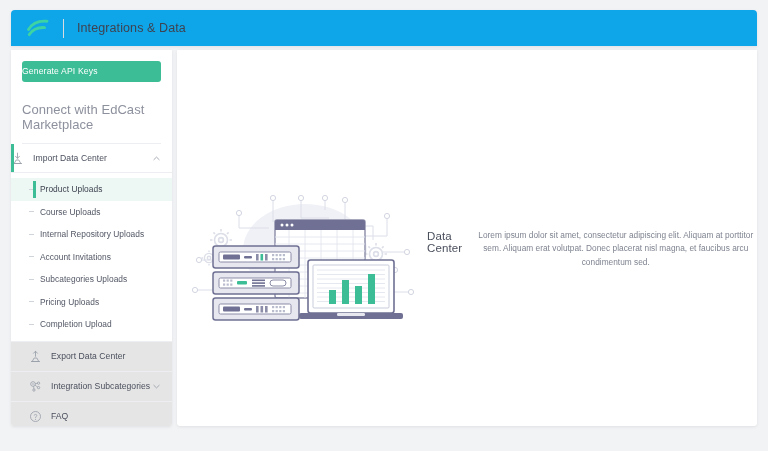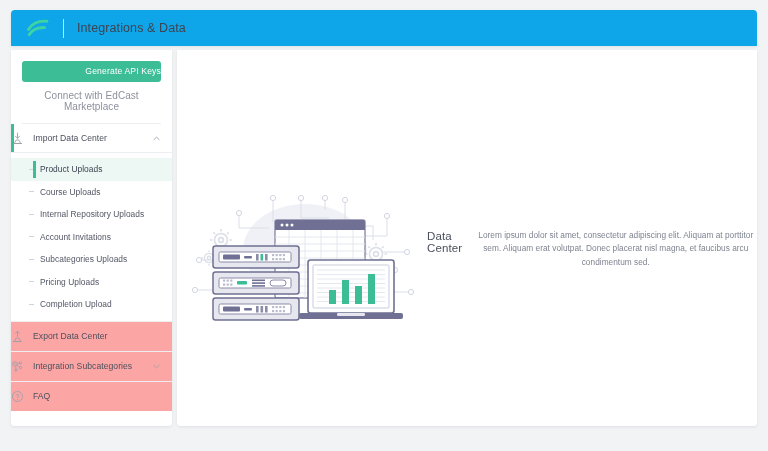--- a/index.html
+++ b/index.html
@@ -94,31 +94,30 @@
     display: block;
     width: 139px;
     height: 21px;
     line-height: 21px;
     background: #3dbd96;
     color: #ffffff;
     border: none;
     border-radius: 3px;
     font-size: 8.6px;
     font-family: inherit;
-    text-align: right;
+    text-align: left;
     cursor: pointer;
     letter-spacing: 0.15px;
   }
 
   .marketplace-link {
     display: block;
     width: 139px;
-    margin-top: 8px;
-    text-align: center;
-    font-size: 10px;
+    margin-top: 20px;
+    font-size: 13px;
     color: #8d919d;
     text-decoration: none;
     cursor: pointer;
     letter-spacing: 0.05px;
   }
 
   .sidebar-sep {
     height: 1px;
     background: #eceef1;
     margin-top: 11px;
@@ -213,23 +212,24 @@
     background: #3dbd96;
   }
   .nav-sub-spacer { height: 5px; }
 
   
   .nav-row {
     position: relative;
     height: 30px;
     display: flex;
     align-items: center;
+    padding-left: 18px;
     cursor: pointer;
     border-top: 1px solid #eceef1;
-    background: #fca5a5;
+    background: #e5e5e5;
   }
 
   
   .main-panel {
     position: absolute;
     left: 166px;
     top: 0;
     width: 580px;
     height: 376px;
     background: #ffffff;

